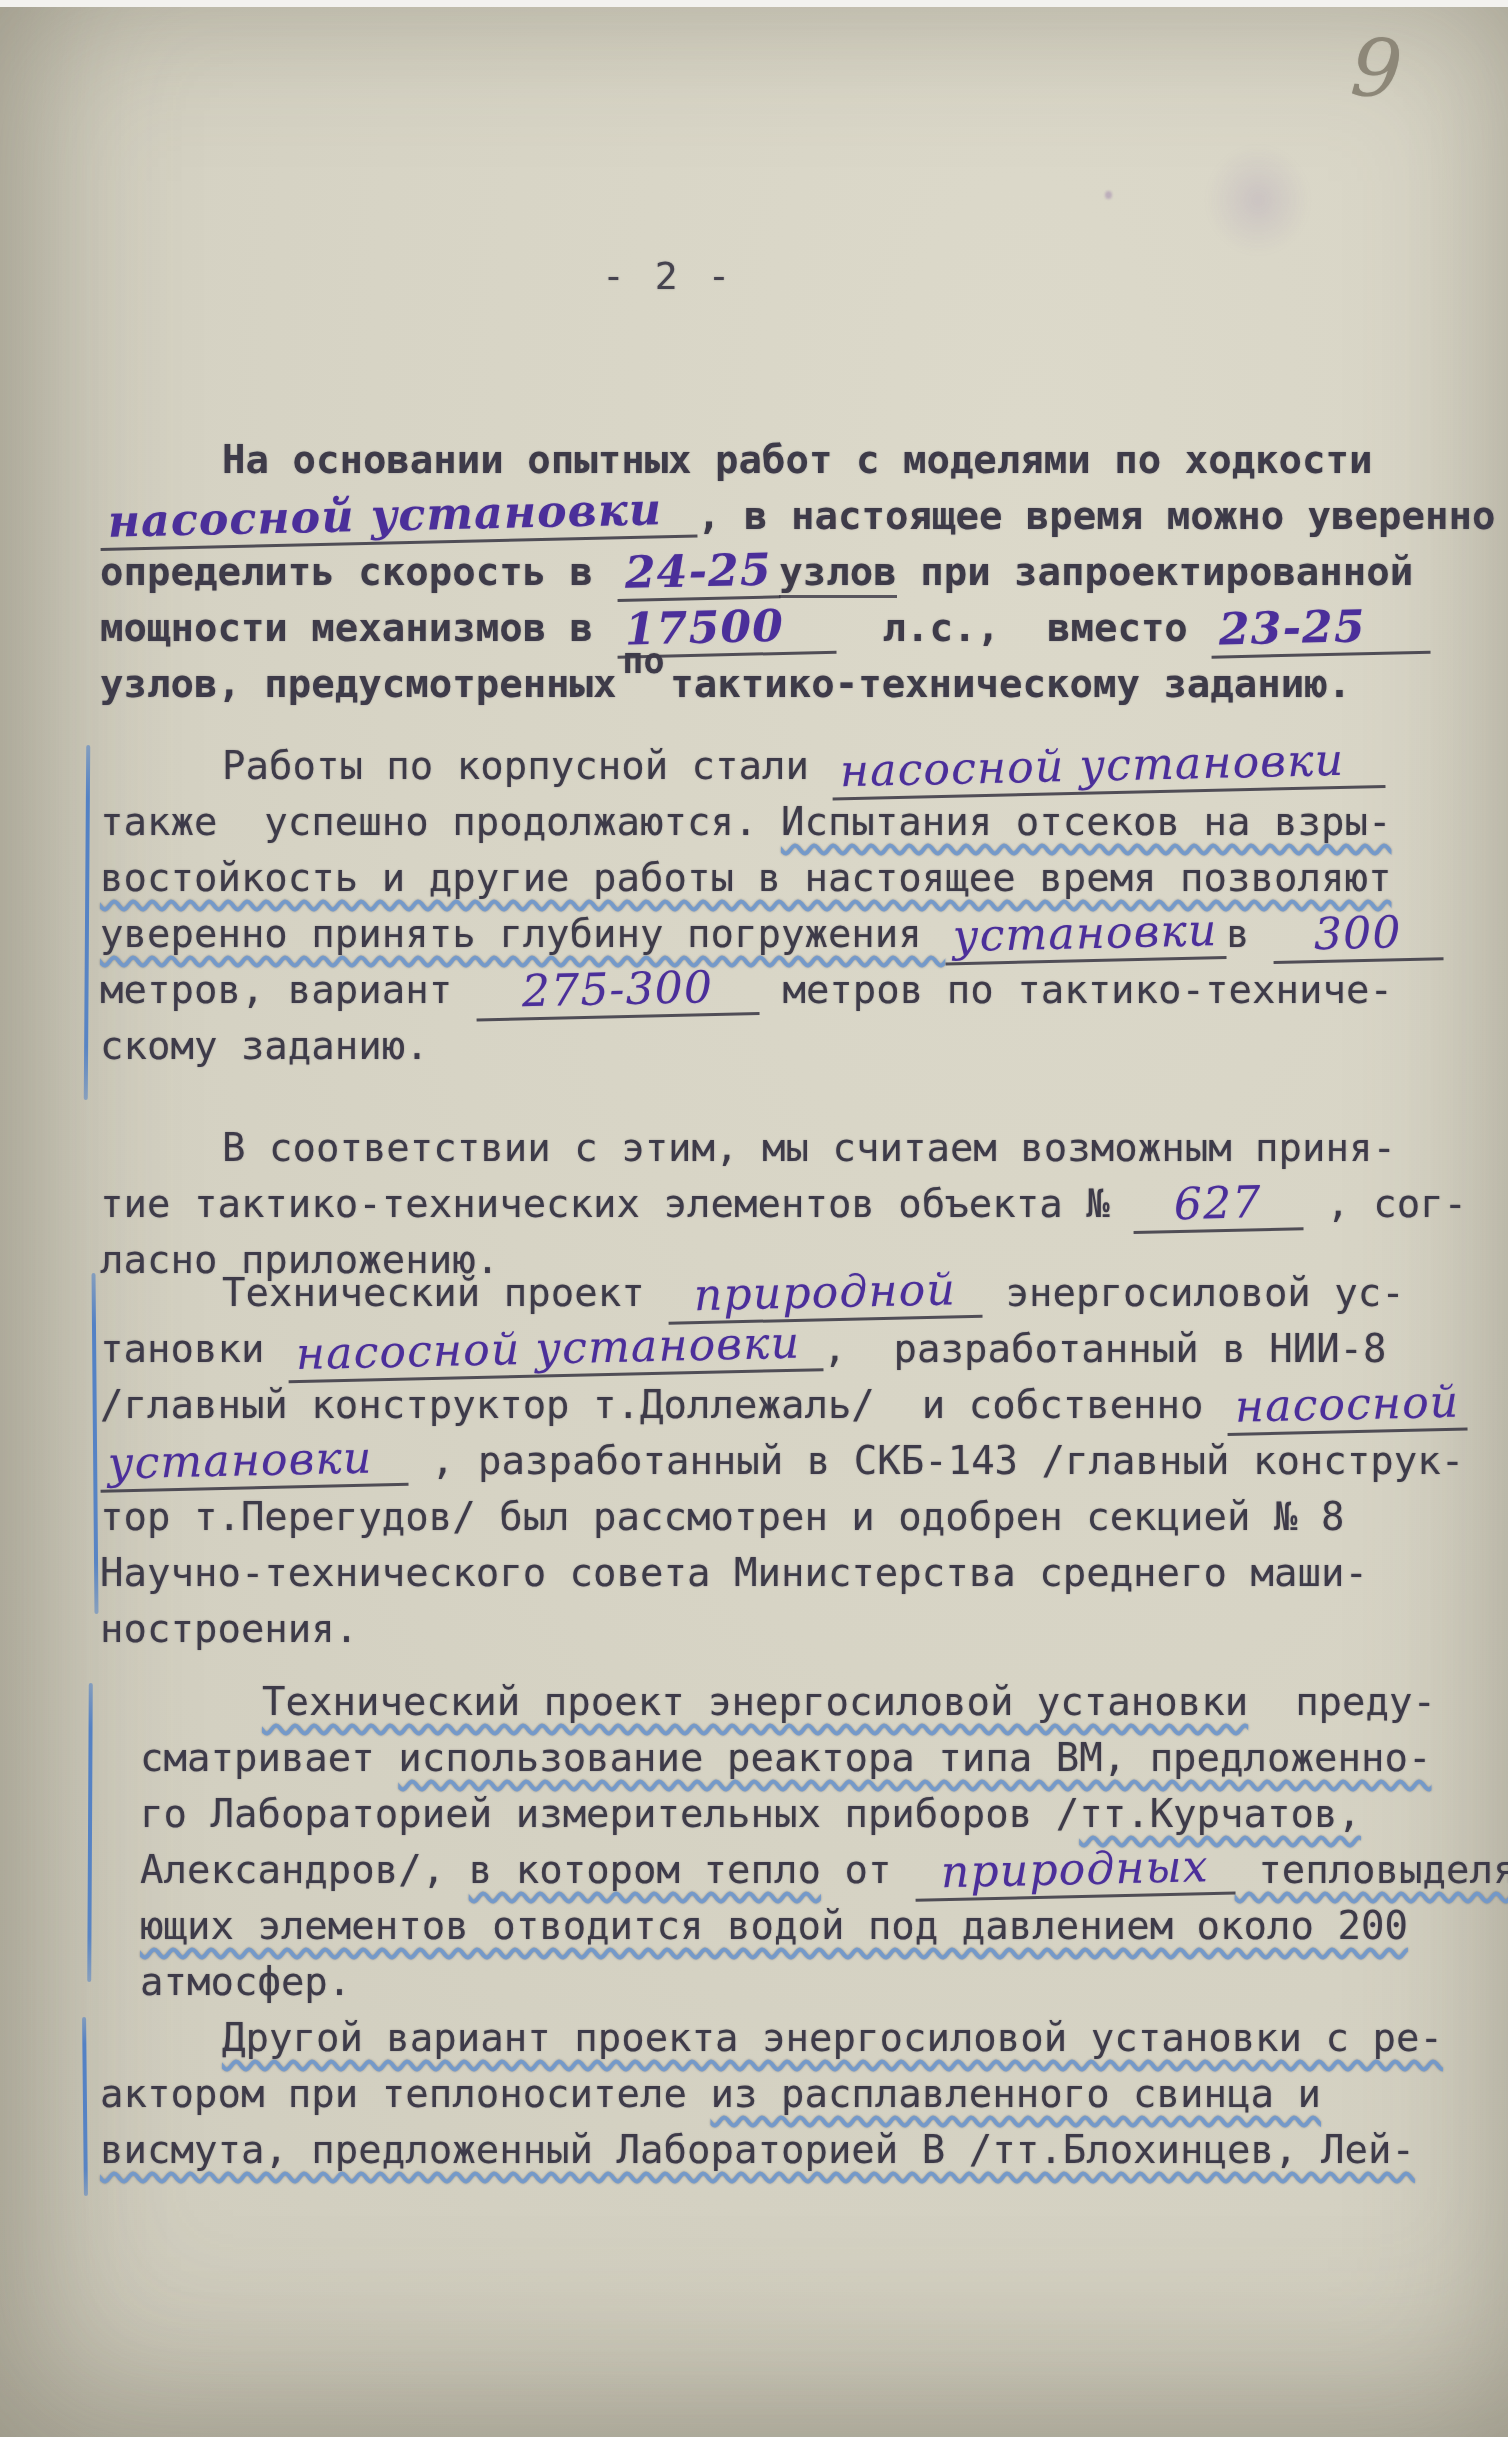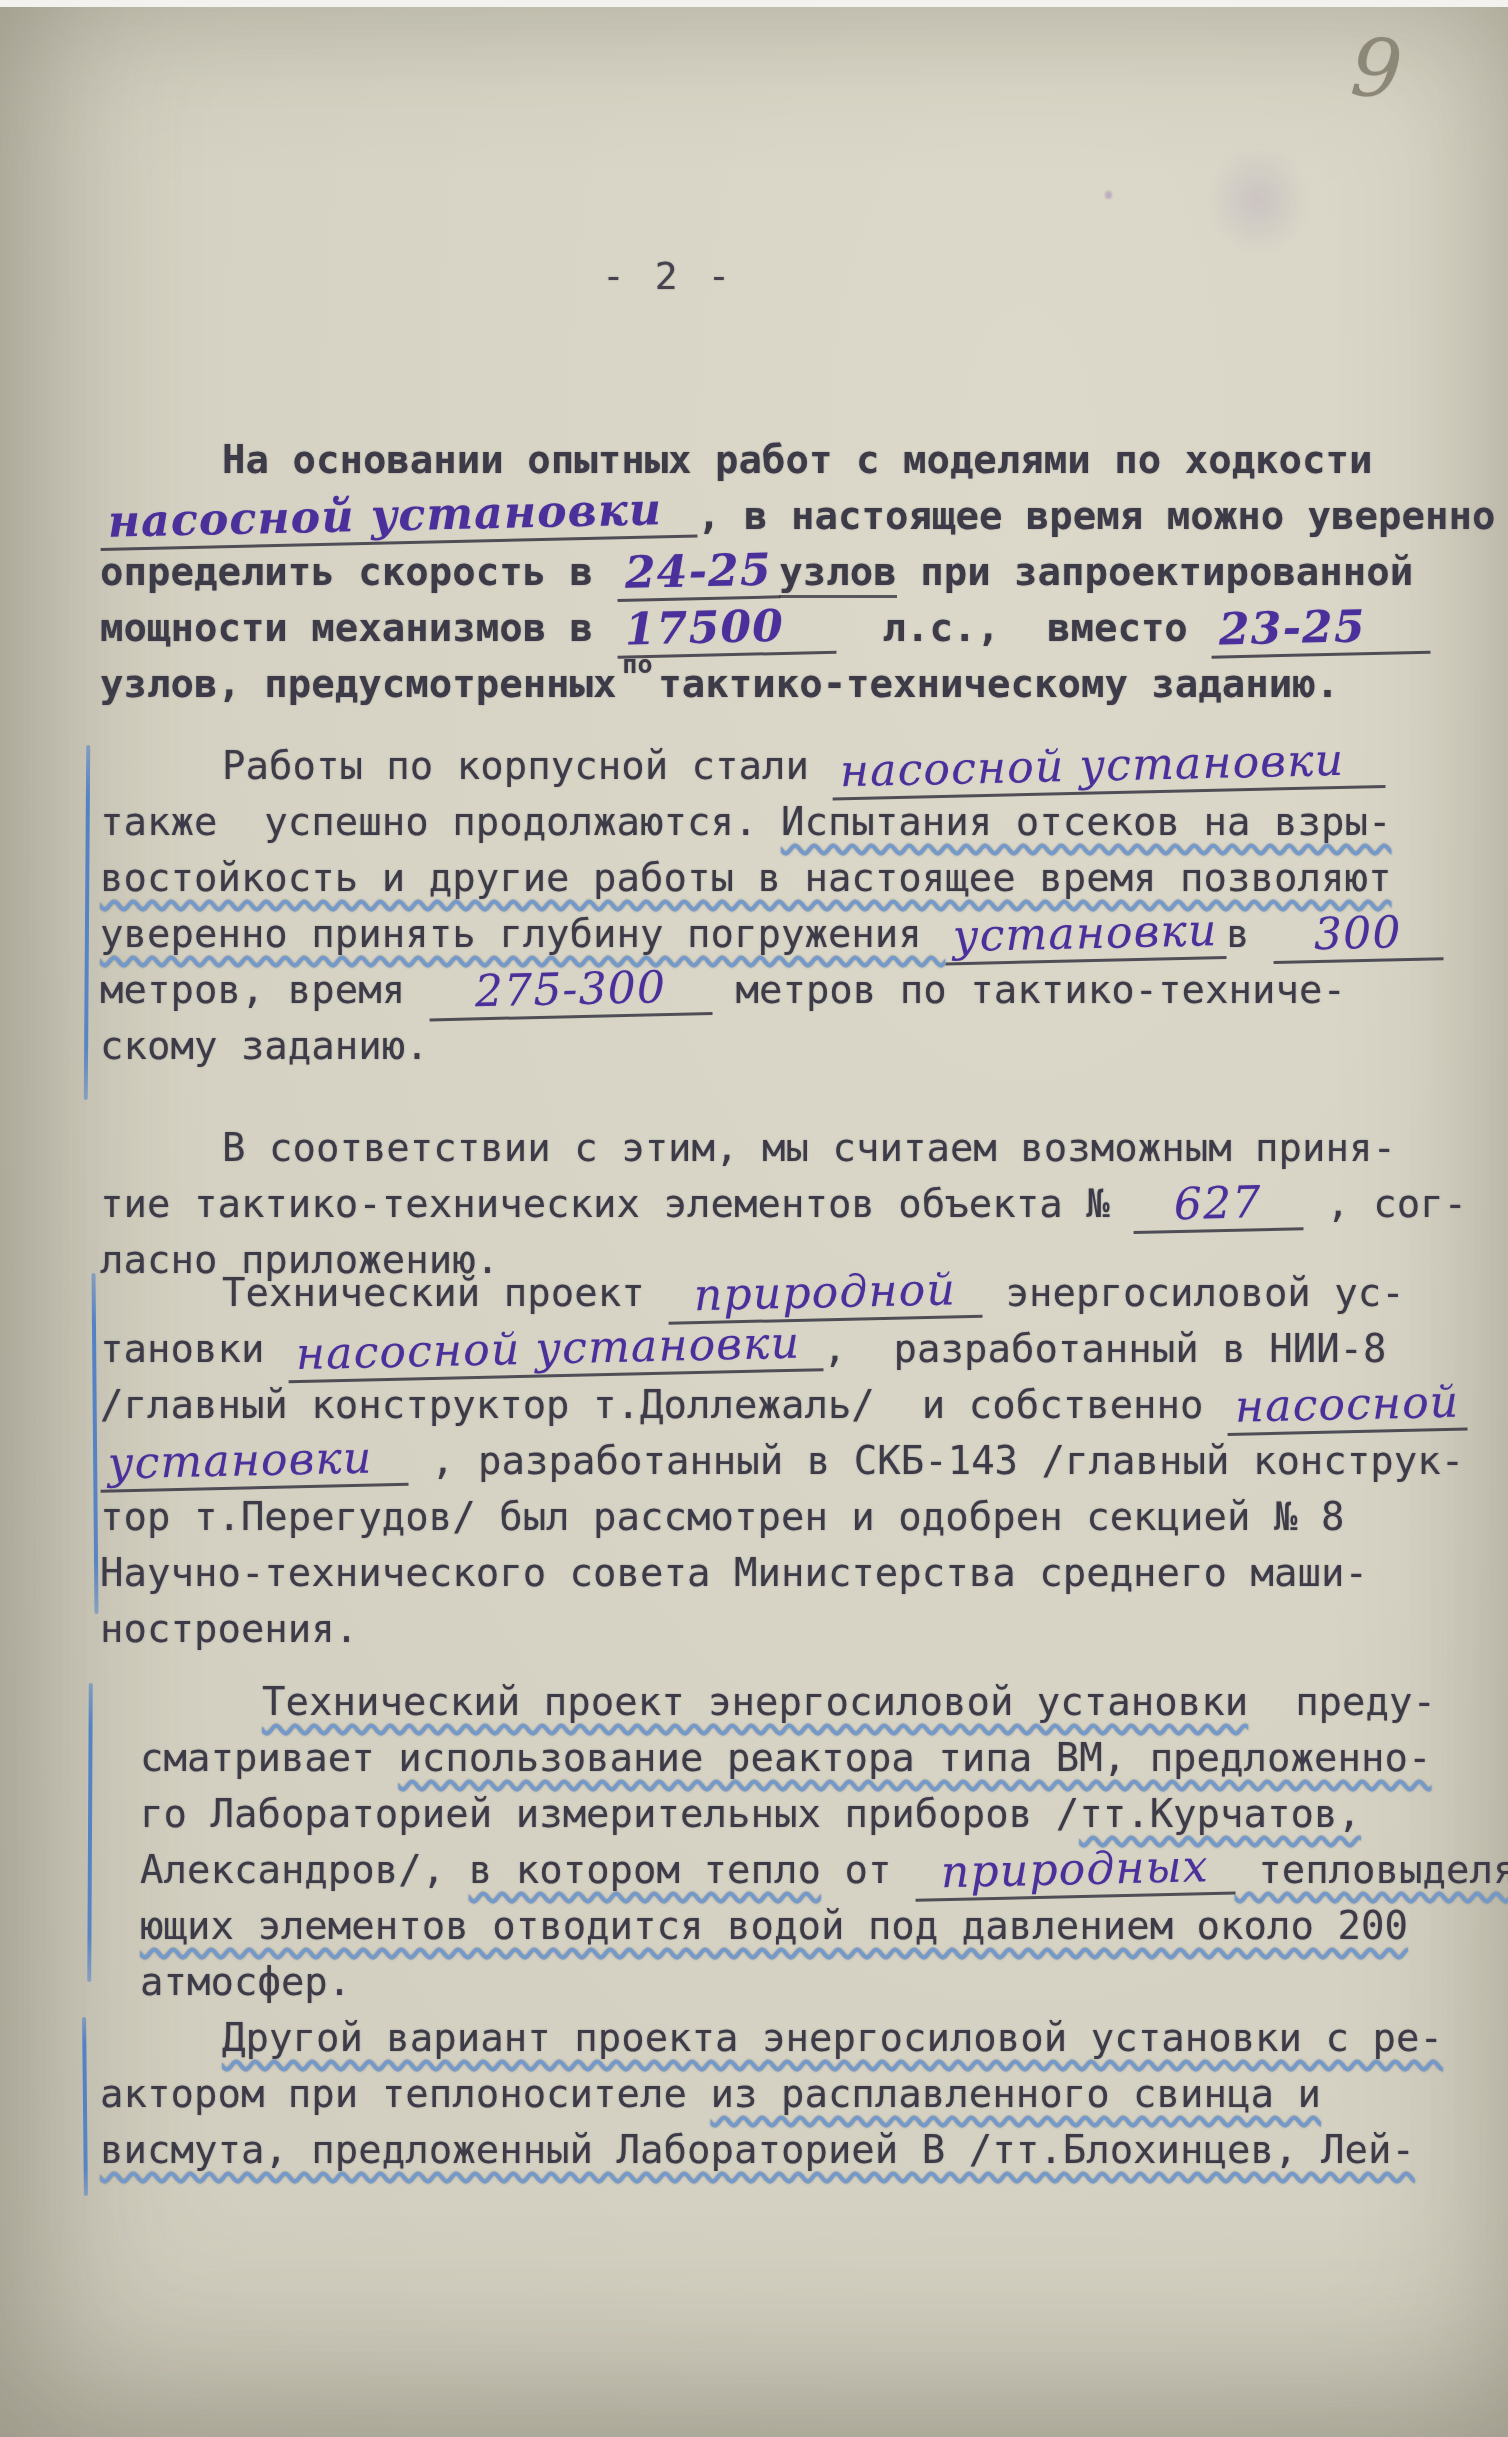--- a/index.html
+++ b/index.html
@@ -13,21 +13,21 @@
       text-shadow:0 0 1.7px rgba(62,59,73,.42);}
   .ind{padding-left:122px;}
   .tu{border-bottom:3.5px solid rgba(55,53,66,.8);padding-bottom:1px;}
   .bu{text-decoration-line:underline;text-decoration-style:wavy;
       text-decoration-color:rgba(112,153,206,.9);text-decoration-thickness:3.5px;
       text-underline-offset:9.3px;}
   .hw{display:inline-block;font-family:"DejaVu Serif",serif;font-style:italic;font-size:44px;
       line-height:1;color:#4b2f9a;letter-spacing:1.2px;text-shadow:0 0 1.2px rgba(75,47,154,.35);
       border-bottom:3.5px solid rgba(55,53,66,.85);padding:0 8px 3.5px 8px;
       transform:translateY(1.2px) rotate(-1.3deg);}
-  .up{display:inline-block;transform:translateY(-24px);margin:0 5.8px;font-size:25px;}
+  .up{display:inline-block;transform:translateY(-24px);margin:0 5.8px;font-size:35px;}
   .mline{position:absolute;width:4px;border-radius:2.9px;
       background:linear-gradient(180deg,rgba(77,126,198,.55),rgba(77,126,198,.95) 15%,rgba(77,126,198,.9) 85%,rgba(77,126,198,.5));}
   .pageno{position:absolute;top:254px;left:602px;font-size:38px;color:#46434f;
       text-shadow:0 0 1.7px rgba(62,59,73,.45);letter-spacing:3.5px;}
   .corner9{position:absolute;top:22px;left:1351px;font-family:"DejaVu Serif",serif;
       font-style:italic;font-size:80px;color:#8d8778;transform:rotate(4deg);
       text-shadow:0 0 1.2px rgba(141,135,120,.4);}
   .smudge{position:absolute;left:1206px;top:145px;width:104px;height:110px;border-radius:50%;
       background:radial-gradient(ellipse, rgba(125,95,165,.16), rgba(125,95,165,0) 70%);filter:blur(3.5px);}
   .inkdot{position:absolute;left:1105px;top:191px;width:7px;height:8px;border-radius:50%;
@@ -55,21 +55,21 @@
     <div class="ln"><span class="t">определить скорость в </span><span class="hw">24-25</span><span class="tu">узлов</span><span class="t"> при запроектированной</span></div>
     <div class="ln"><span class="t">мощности механизмов в </span><span class="hw" style="padding-right:52px;">17500</span><span class="t">  л.с.,  вместо </span><span class="hw" style="padding-right:64px;">23-25</span></div>
     <div class="ln"><span class="t">узлов, предусмотренных</span><span class="up">по</span><span class="t">тактико-техническому заданию.</span></div>
   </div>
 
   <div class="para" style="top:738px;">
     <div class="ln ind"><span class="t">Работы по корпусной стали </span><span class="hw" style="padding-right:41px;">насосной установки</span></div>
     <div class="ln"><span class="t">также  успешно продолжаются. </span><span class="bu">Испытания отсеков на взры-</span></div>
     <div class="ln"><span class="bu">востойкость и другие работы в настоящее время позволяют</span></div>
     <div class="ln"><span class="bu">уверенно принять глубину погружения </span><span class="hw">установки</span><span class="t">в </span><span class="hw" style="padding:0 41px 3.5px 41px;">300</span></div>
-    <div class="ln"><span class="t">метров, время </span><span class="hw" style="padding:0 46px 3.5px 46px;">275-300</span><span class="t"> метров по тактико-техниче-</span></div>
+    <div class="ln"><span class="t">метров, вариант </span><span class="hw" style="padding:0 46px 3.5px 46px;">275-300</span><span class="t"> метров по тактико-техниче-</span></div>
     <div class="ln"><span class="t">скому заданию.</span></div>
   </div>
 
   <div class="para" style="top:1080px;margin-top:40px;">
     <div class="ln ind"><span class="t">В соответствии с этим, мы считаем возможным приня-</span></div>
     <div class="ln"><span class="t">тие тактико-технических элементов объекта № </span><span class="hw" style="padding:0 41px 3.5px 41px;">627</span><span class="t"> , сог-</span></div>
     <div class="ln"><span class="t">ласно приложению.</span></div>
   </div>
 
   <div class="para" style="top:1265px;">

